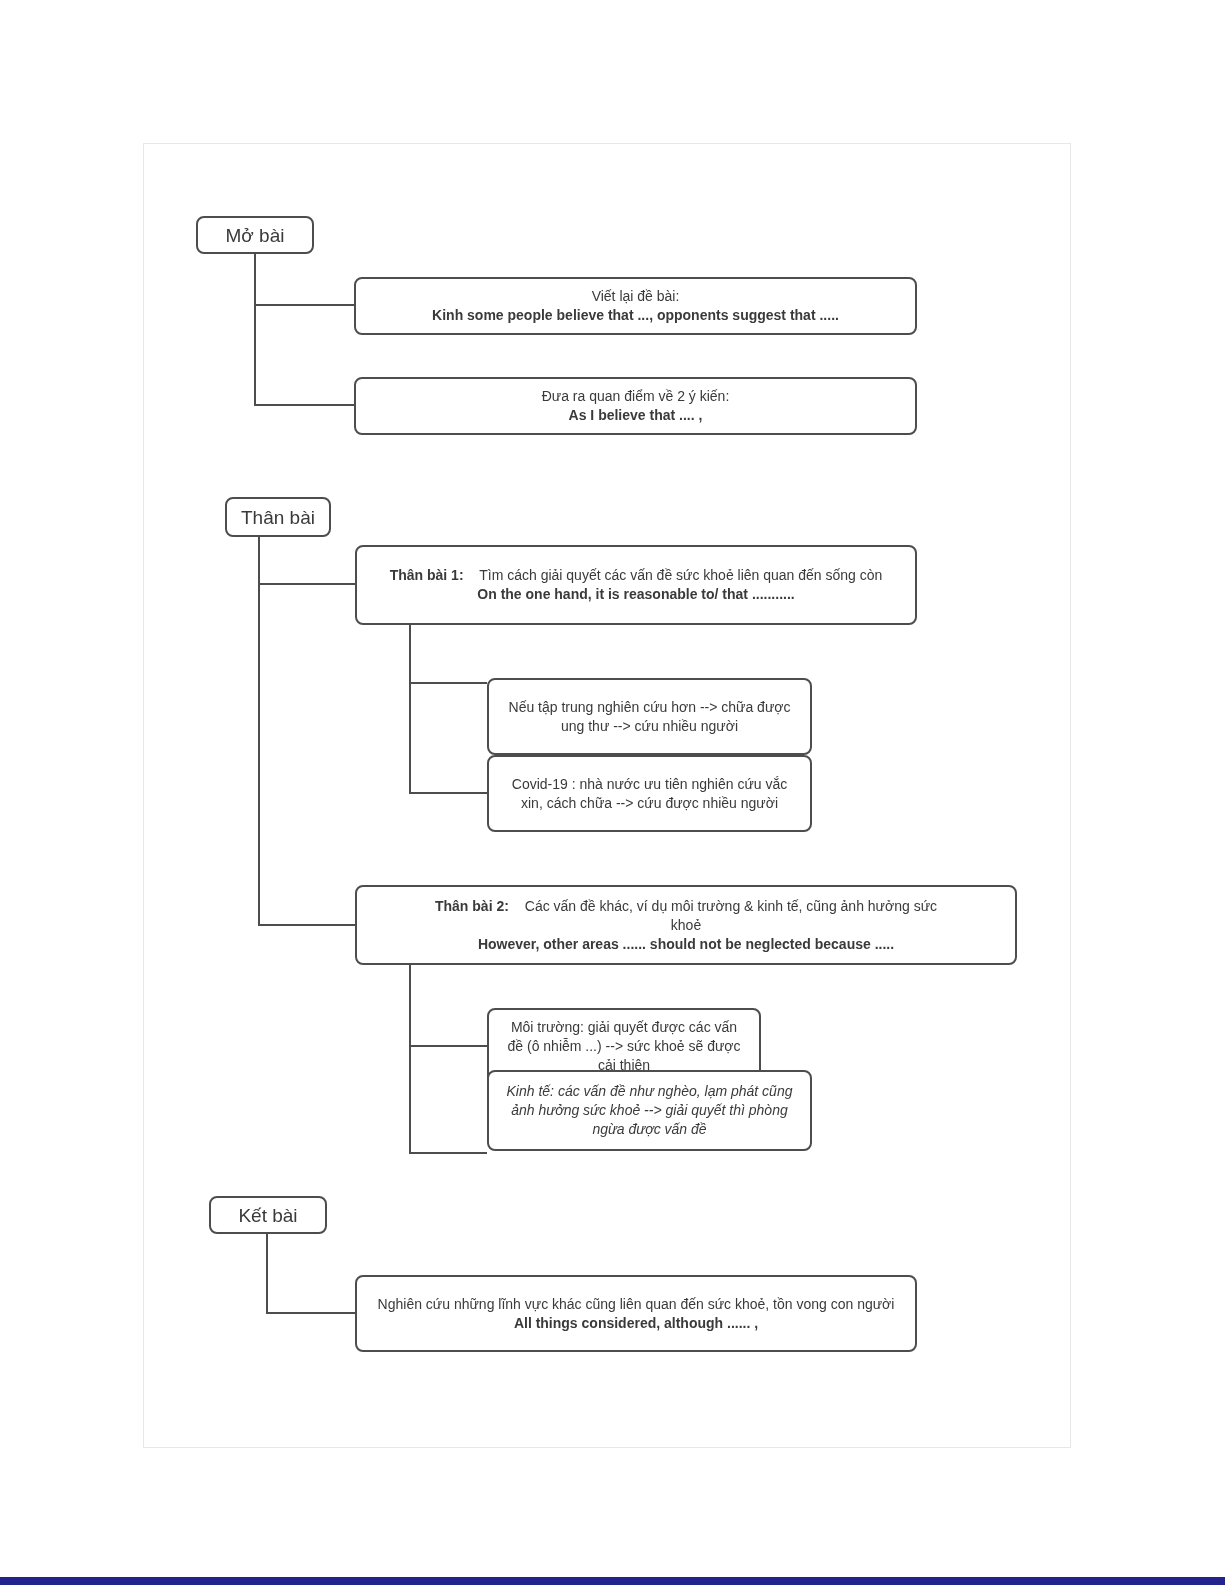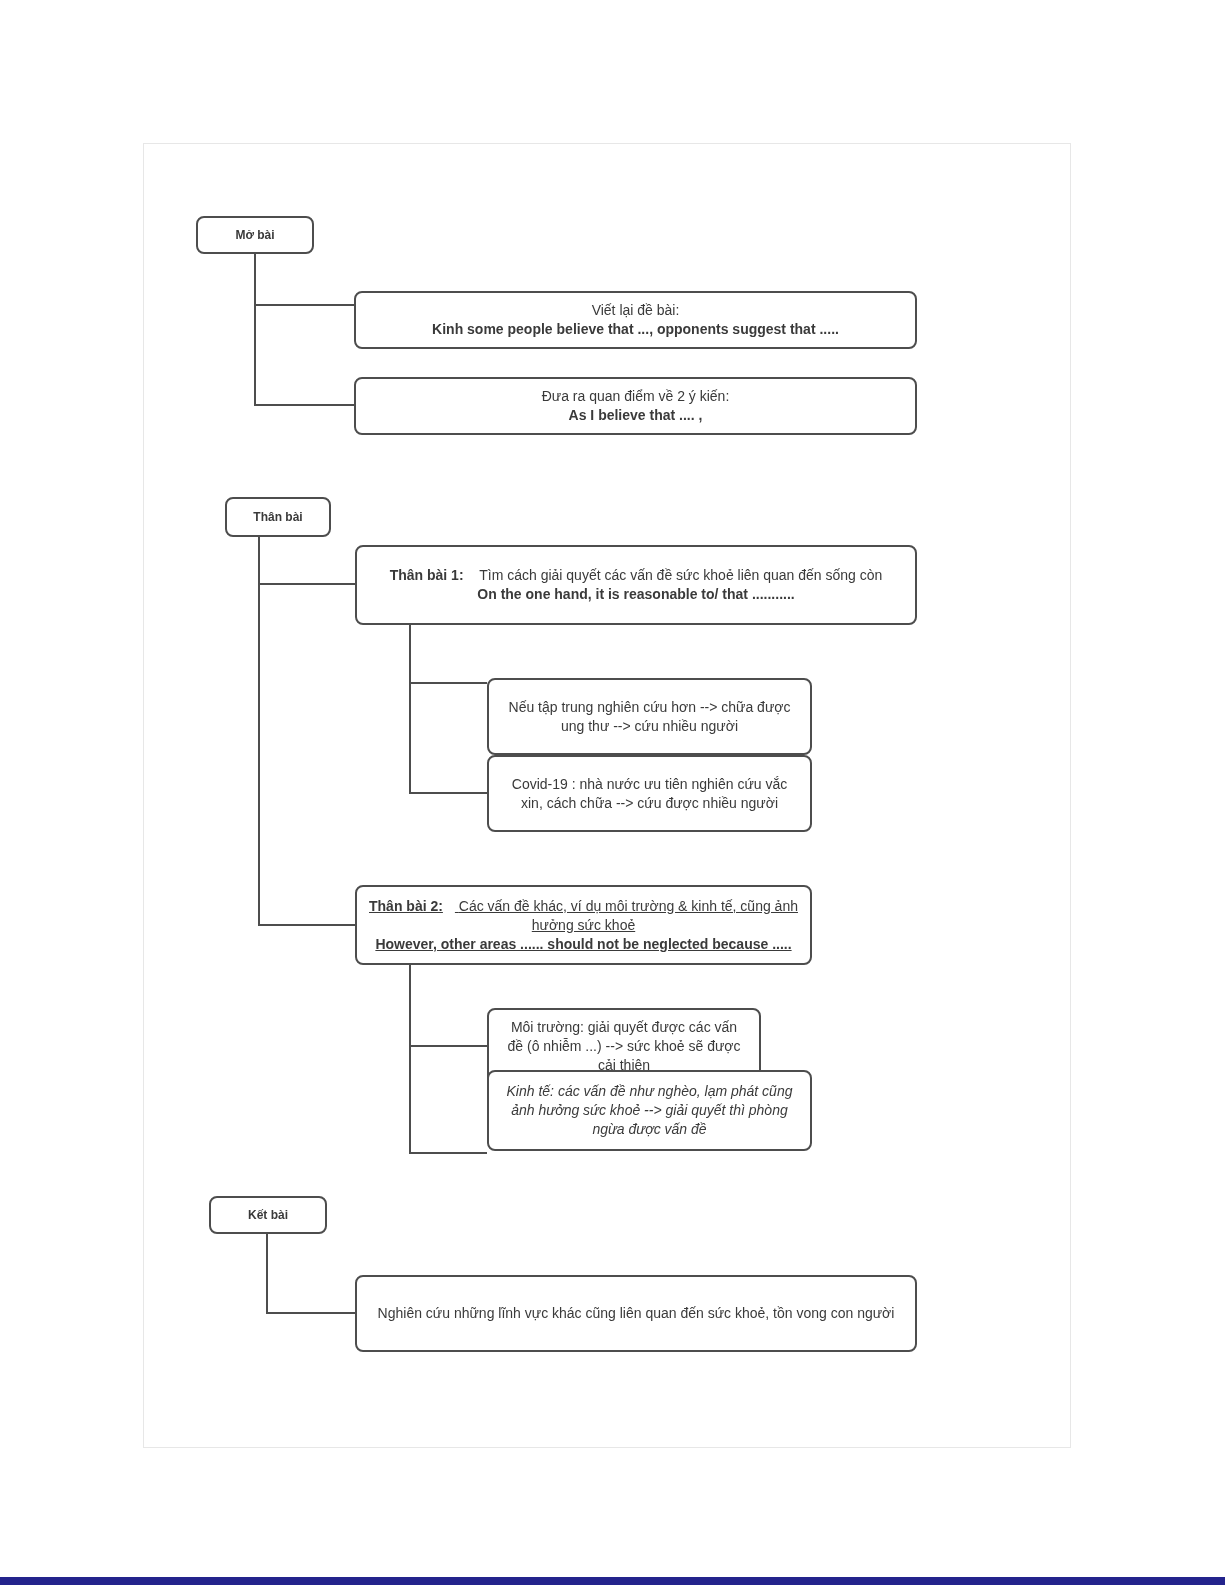--- a/index.html
+++ b/index.html
@@ -36,31 +36,31 @@
     flex-direction: column;
     justify-content: center;
     align-items: center;
     text-align: center;
   }
   .node .ln { width: 100%; }
   .b { font-weight: bold; }
   .lead { margin-right: 12px; }
   .wide { padding: 4px 8px; }
   .sub  { padding: 4px 14px; }
-  .label-node { font-size: 12px; font-weight: bold; }
+  .label-node { font-size: 19px; }
 
   
   #n-mo-bai      { left: 196px; top: 216px;  width: 118px; height: 38px; }
-  #n-viet-lai    { left: 354px; top: 277px;  width: 563px; height: 58px; margin-top: 14px; }
+  #n-viet-lai    { left: 354px; top: 277px;  width: 563px; height: 58px; }
   #n-dua-ra      { left: 354px; top: 377px;  width: 563px; height: 58px; justify-content: center; }
   #n-than-bai    { left: 225px; top: 497px;  width: 106px; height: 40px; }
   #n-than-bai-1  { left: 355px; top: 545px;  width: 562px; height: 80px; }
   #n-neu-tap     { left: 487px; top: 678px;  width: 325px; height: 77px; }
   #n-covid       { left: 487px; top: 755px;  width: 325px; height: 77px; }
-  #n-than-bai-2  { left: 355px; top: 885px;  width: 457px; height: 80px; text-decoration: underline; }
+  #n-than-bai-2  { left: 355px; top: 885px;  width: 662px; height: 80px; }
   #n-moi-truong  { left: 487px; top: 1008px; width: 274px; height: 77px; }
   #n-kinh-te     { left: 487px; top: 1070px; width: 325px; height: 81px; font-style: italic; }
   #n-ket-bai     { left: 209px; top: 1196px; width: 118px; height: 38px; }
   #n-nghien-cuu  { left: 355px; top: 1275px; width: 562px; height: 77px; }
 
   #n-than-bai-2 .ln-head { max-width: 505px; margin: 0 auto; }
 
   
   .vline { position: absolute; width: 2px; background: #4d4d4d; }
   .hline { position: absolute; height: 2px; background: #4d4d4d; }
@@ -162,17 +162,18 @@
   <div class="node sub" id="n-kinh-te">
     <div class="ln">Kinh tế: các vấn đề như nghèo, lạm phát cũng ảnh hưởng sức khoẻ --&gt; giải quyết thì phòng ngừa được vấn đề</div>
   </div>
 
   <div class="node label-node" id="n-ket-bai">
     <div class="ln">Kết bài</div>
   </div>
 
   <div class="node wide" id="n-nghien-cuu">
     <div class="ln">Nghiên cứu những lĩnh vực khác cũng liên quan đến sức khoẻ, tồn vong con người</div>
+    <div class="ln b">All things considered, although ......  ,</div>
   </div>
 
   <div id="bottom-bar"></div>
 
 </div>
 
 </body></html>

